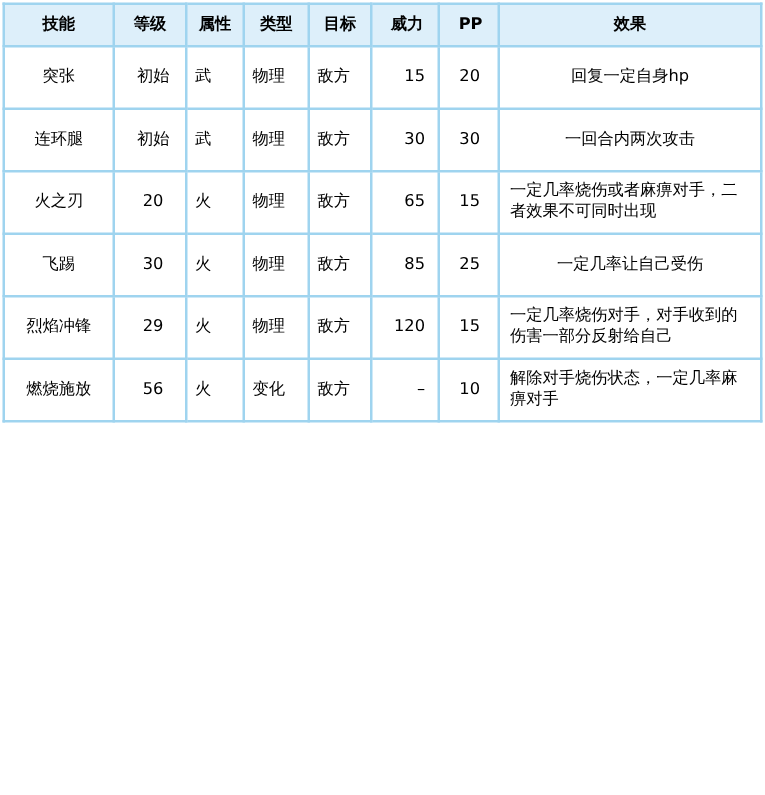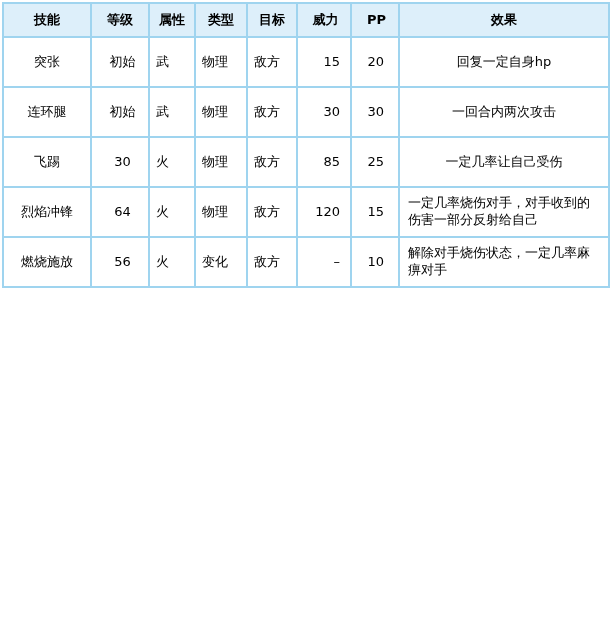--- a/index.html
+++ b/index.html
@@ -112,32 +112,42 @@
       <td class="name">连环腿</td>
       <td class="level">初始</td>
       <td class="attr">武</td>
       <td class="type">物理</td>
       <td class="target">敌方</td>
       <td class="power">30</td>
       <td class="pp">30</td>
       <td class="effect">一回合内两次攻击</td>
     </tr>
     <tr>
+      <td class="name">火之刃</td>
+      <td class="level">20</td>
+      <td class="attr">火</td>
+      <td class="type">物理</td>
+      <td class="target">敌方</td>
+      <td class="power">65</td>
+      <td class="pp">15</td>
+      <td class="effect left">一定几率烧伤或者麻痹对手，二者效果不可同时出现</td>
+    </tr>
+    <tr>
       <td class="name">飞踢</td>
       <td class="level">30</td>
       <td class="attr">火</td>
       <td class="type">物理</td>
       <td class="target">敌方</td>
       <td class="power">85</td>
       <td class="pp">25</td>
       <td class="effect">一定几率让自己受伤</td>
     </tr>
     <tr>
       <td class="name">烈焰冲锋</td>
-      <td class="level">64</td>
+      <td class="level">29</td>
       <td class="attr">火</td>
       <td class="type">物理</td>
       <td class="target">敌方</td>
       <td class="power">120</td>
       <td class="pp">15</td>
       <td class="effect left">一定几率烧伤对手，对手收到的伤害一部分反射给自己</td>
     </tr>
     <tr>
       <td class="name">燃烧施放</td>
       <td class="level">56</td>

